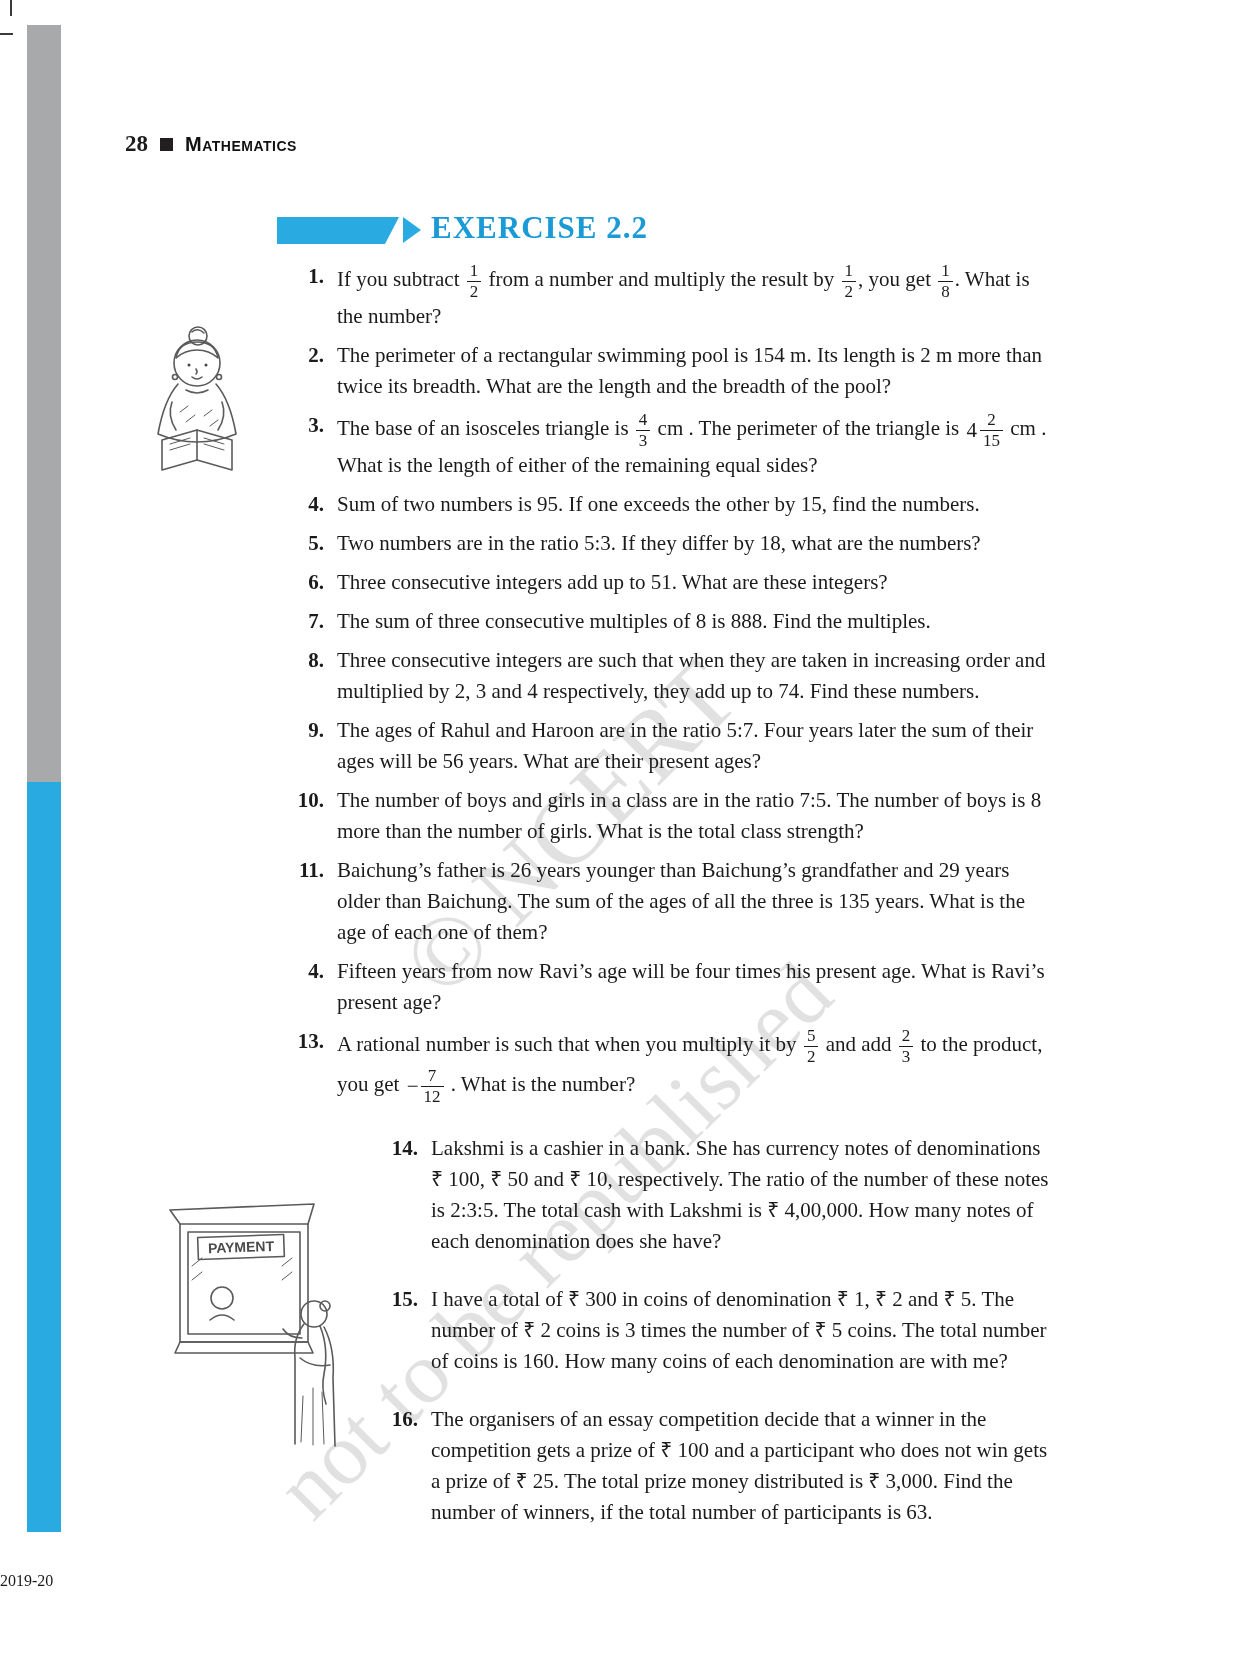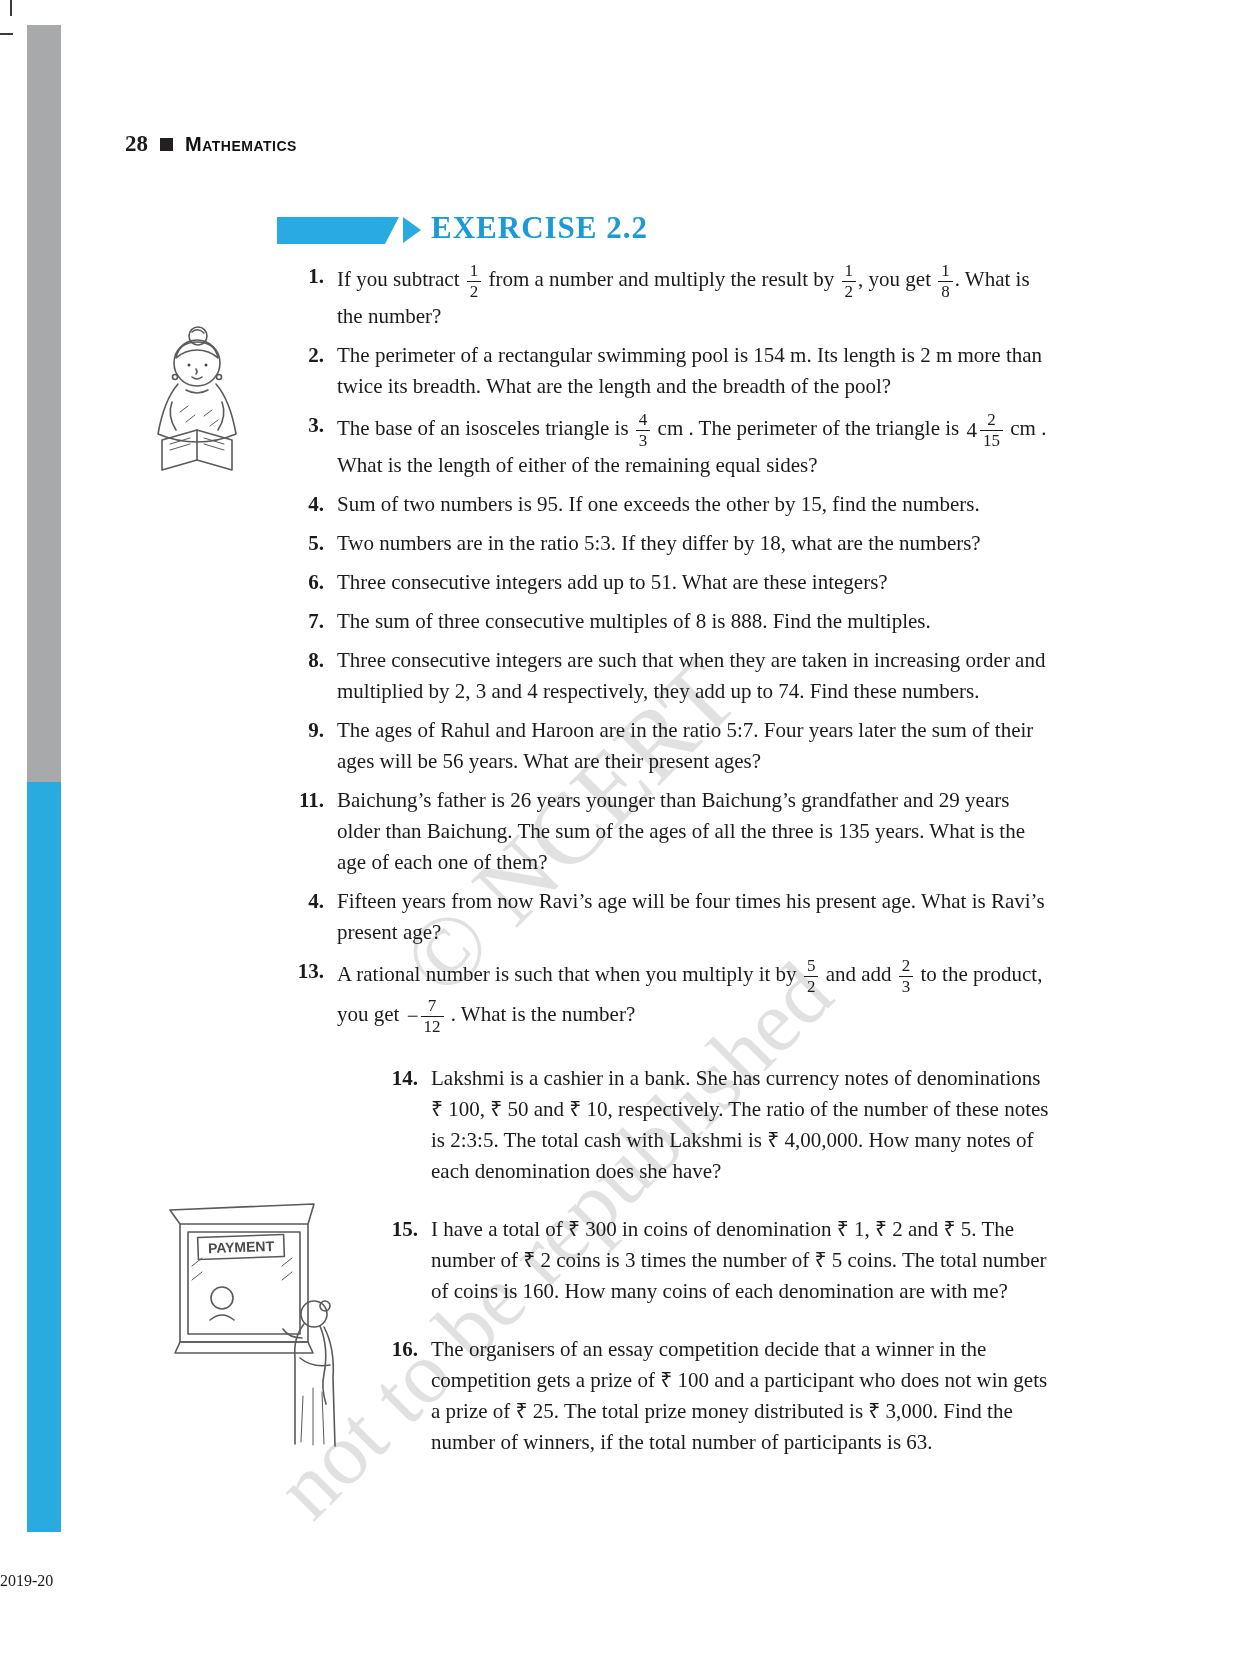--- a/index.html
+++ b/index.html
@@ -187,20 +187,24 @@
       </div>
       <div class="problem">
         <span class="pnum">8.</span>
         <div class="pbody">Three consecutive integers are such that when they are taken in increasing order and multiplied by 2, 3 and 4 respectively, they add up to 74. Find these numbers.</div>
       </div>
       <div class="problem">
         <span class="pnum">9.</span>
         <div class="pbody">The ages of Rahul and Haroon are in the ratio 5:7. Four years later the sum of their ages will be 56 years. What are their present ages?</div>
       </div>
       <div class="problem">
+        <span class="pnum">10.</span>
+        <div class="pbody">The number of boys and girls in a class are in the ratio 7:5. The number of boys is 8 more than the number of girls. What is the total class strength?</div>
+      </div>
+      <div class="problem">
         <span class="pnum">11.</span>
         <div class="pbody">Baichung’s father is 26 years younger than Baichung’s grandfather and 29 years older than Baichung. The sum of the ages of all the three is 135 years. What is the age of each one of them?</div>
       </div>
       <div class="problem">
         <span class="pnum">4.</span>
         <div class="pbody">Fifteen years from now Ravi’s age will be four times his present age. What is Ravi’s present age?</div>
       </div>
       <div class="problem">
         <span class="pnum">13.</span>
         <div class="pbody">A rational number is such that when you multiply it by <span class="fw">

